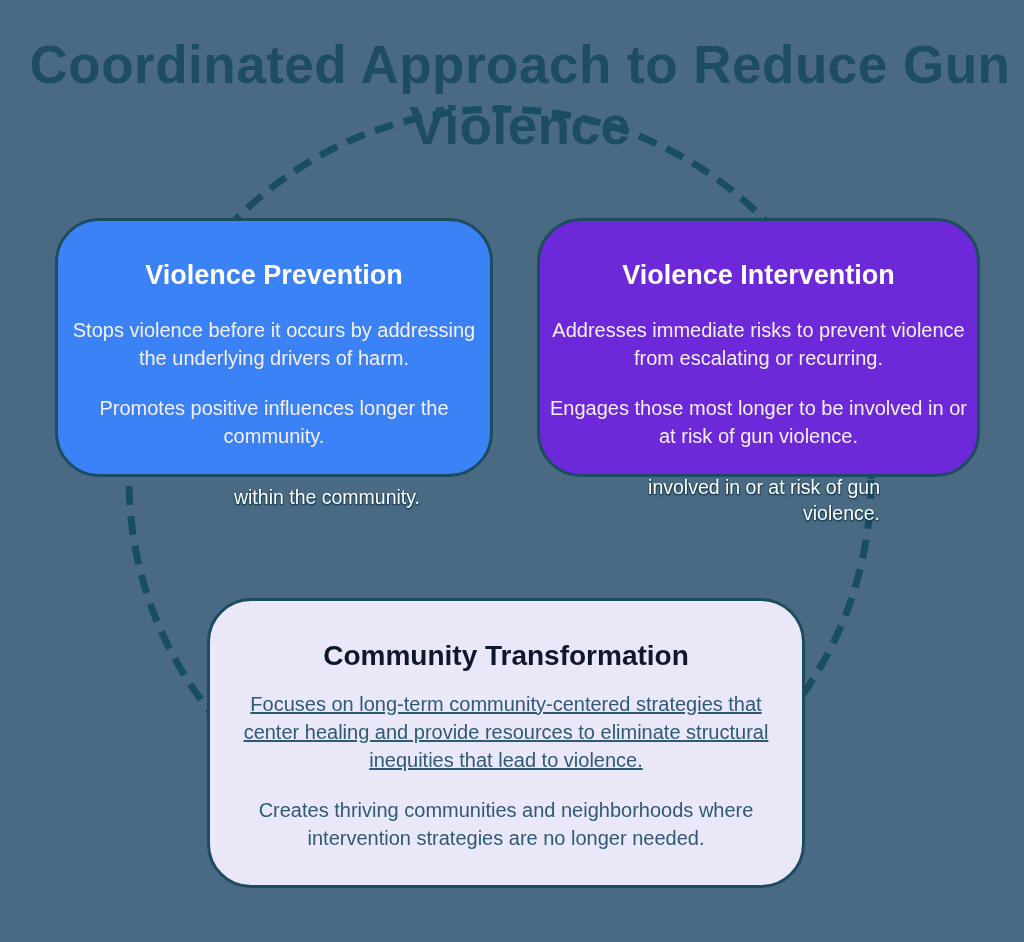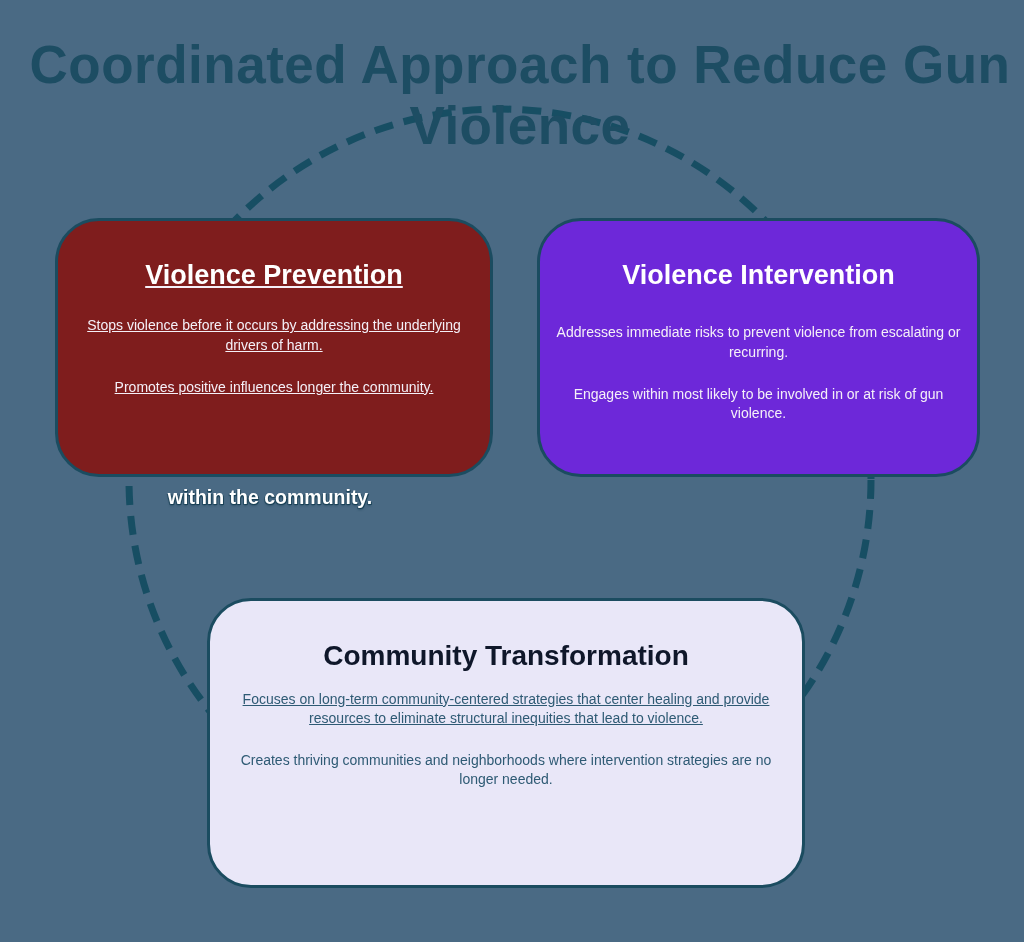--- a/index.html
+++ b/index.html
@@ -40,85 +40,86 @@
     text-align: center;
   }
   .card h2 {
     margin: 0;
     font-size: 27px;
     font-weight: bold;
     line-height: 1.2;
   }
   .card p {
     margin: 22px 0 0 0;
-    font-size: 14px;
+    font-size: 20px;
     line-height: 1.4;
   }
 
   .card-prevention {
     left: 55px; top: 218px;
     width: 438px; height: 259px;
     padding: 38px 8px 0 8px;
     color: #f5f0f8;
   }
   .card-prevention p:first-of-type { margin-top: 25px; }
 
   .card-intervention {
     left: 537px; top: 218px;
     width: 443px; height: 259px;
     padding: 38px 6px 0 6px;
     color: #f5f0f8;
   }
-  .card-intervention p:first-of-type { margin-top: 32px; }
+  .card-intervention p:first-of-type { margin-top: 25px; }
 
   .card-transformation {
     left: 207px; top: 598px;
     width: 598px; height: 290px;
     padding: 38px 29px 0 29px;
   }
   .card-transformation h2 { font-size: 28px; }
   .card-transformation p:first-of-type { margin-top: 17px; text-decoration: underline; }
 
   .overflow-text {
     position: absolute;
-    text-align: center;
+    text-align: right;
     color: #ffffff;
     font-size: 19.5px;
-    font-weight: bold;
+    font-weight: normal;
     line-height: 1.35;
     text-shadow: 1px 1px 0 rgba(20,60,80,0.85), -1px 1px 0 rgba(20,60,80,0.55), 0 2px 2px rgba(20,60,80,0.5);
   }
   .overflow-left  { left: 120px; top: 484px; width: 300px; }
   .overflow-right { left: 580px; top: 474px; width: 300px; }
 </style>
 </head>
 <body>
 
 <div class="canvas" style="background-color: rgb(74, 106, 132);">
 
   <svg class="circle-layer" viewBox="0 0 1024 942" xmlns="http://www.w3.org/2000/svg">
     <circle cx="500" cy="480" r="371" fill="none" stroke-width="7" stroke-dasharray="19 11" stroke="#174e63"></circle>
   </svg>
 
   <div class="page-title" style="color: rgb(29, 77, 99);">Coordinated Approach to Reduce Gun Violence</div>
 
-  <div class="card card-prevention" style="background-color: #7f1d1d; text-decoration: underline;">
+  <div class="card card-prevention" style="background-color: #3b82f6;">
     <h2 style="color: rgb(255, 255, 255);">Violence Prevention</h2>
     <p>Stops violence before it occurs by addressing the underlying drivers of harm.</p>
     <p>Promotes positive influences longer the community.</p>
   </div>
 
   <div class="card card-intervention" style="background-color: #6d28d9;">
     <h2 style="color: rgb(255, 255, 255);">Violence Intervention</h2>
     <p>Addresses immediate risks to prevent violence from escalating or recurring.</p>
-    <p>Engages within most likely to be involved in or at risk of gun violence.</p>
+    <p>Engages those most longer to be involved in or at risk of gun violence.</p>
   </div>
 
   <div class="overflow-text overflow-left">within the community.</div>
 
+  <div class="overflow-text overflow-right">involved in or at risk of gun violence.</div>
 
   <div class="card card-transformation" style="background-color: rgb(233, 231, 248);">
     <h2 style="color: #0f172a;">Community Transformation</h2>
     <div style="color: rgb(46, 90, 116);">
       <p>Focuses on long-term community-centered strategies that center healing and provide resources to eliminate structural inequities that lead to violence.</p>
       <p>Creates thriving communities and neighborhoods where intervention strategies are no longer needed.</p>
     </div>
   </div>
 
 </div>

